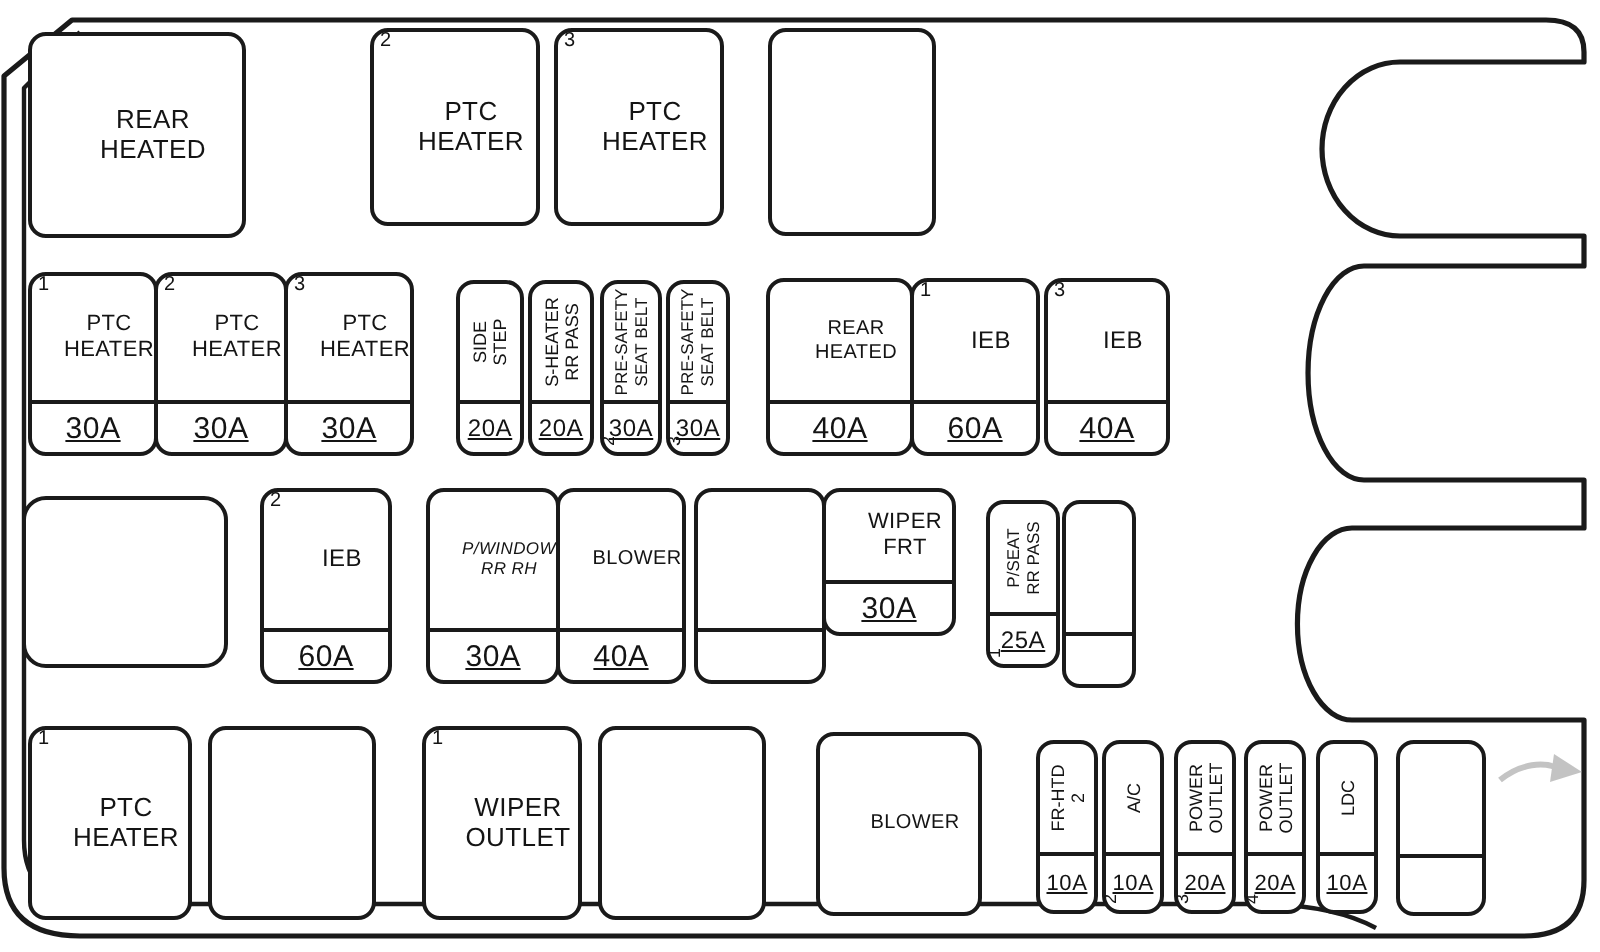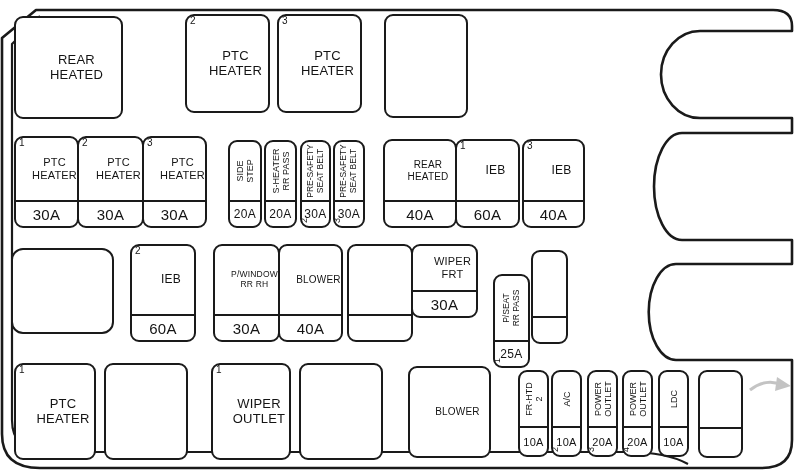--- a/index.html
+++ b/index.html
@@ -14,21 +14,21 @@
     display:flex;flex-direction:column;
   }
   .label{
     flex:1;display:flex;align-items:center;justify-content:center;
     text-align:center;white-space:pre-line;line-height:1.15;
     font-size:12px;letter-spacing:0.2px;position:relative;padding-left:16px;
   }
   .amp{
     height:24px;border-top:2.5px solid #1a1a1a;flex:none;
     display:flex;align-items:center;justify-content:center;
-    font-size:15px;letter-spacing:0.3px;
+    font-size:15px;letter-spacing:0.3px;text-decoration:underline;
   }
   .num{
     position:absolute;top:0px;left:3px;font-size:10px;line-height:1;z-index:2;
   }
   
   .vert .label > span{
     position:absolute;top:50%;left:50%;
     transform:translate(-50%,-50%) rotate(-90deg);
     white-space:pre-line;text-align:center;line-height:1.12;
     width:max-content;font-size:9px;letter-spacing:0;
@@ -38,21 +38,21 @@
     transform:rotate(-90deg);z-index:2;
   }
   .vert .amp{font-size:12px;}
   .small .amp{height:27px;font-size:11px;}
   
   .fs13 .label{font-size:13px;}
   .fs12 .label{font-size:12px;}
   .fs11 .label{font-size:11px;}
   .fs10 .label{font-size:10px;}
   .fs85 .label > span{font-size:8.5px;}
-  .pw .label{font-size:8.5px;}
+  .pw .label{font-size:8.5px;font-style:italic;}
 </style>
 </head>
 <body>
 
 <div id="stage">
 
   <svg class="outline" width="800" height="476" viewBox="0 0 800 476">
     <path d="M 36 10 H 773 Q 792 10 792 26 V 31 H 700 A 39 43.5 0 0 0 700 118 H 792 V 133 H 682 A 28 53.5 0 0 0 682 240 H 792 V 264 H 676 A 27 47.5 0 0 0 676 360 H 792 V 440 Q 792 468 762 468 H 40 Q 2 468 2 434 V 38 Z" fill="none" stroke="#1a1a1a" stroke-width="2.6" stroke-linejoin="round"></path>
     <path d="M 40 16 L 12 44 V 420 Q 12 452 48 452 H 628 Q 666 452 688 464" fill="none" stroke="#1a1a1a" stroke-width="2.2" stroke-linejoin="round"></path>
     <g opacity="0.75">
@@ -161,21 +161,21 @@
     <div class="label"></div>
     <div class="amp"></div>
   </div>
 
   <div class="box fs11" style="left:411px;top:244px;width:67px;height:74px;">
     <div class="label">WIPER
 FRT</div>
     <div class="amp">30A</div>
   </div>
 
-  <div class="box vert fs85" style="left:493px;top:250px;width:37px;height:94px;margin-top:24px;">
+  <div class="box vert fs85" style="left:493px;top:250px;width:37px;height:84px;">
     <span class="vnum">1</span>
     <div class="label"><span>P/SEAT
 RR PASS</span></div>
     <div class="amp">25A</div>
   </div>
 
   <div class="box vert" style="left:531px;top:250px;width:37px;height:94px;">
     <div class="label"></div>
     <div class="amp"></div>
   </div>

